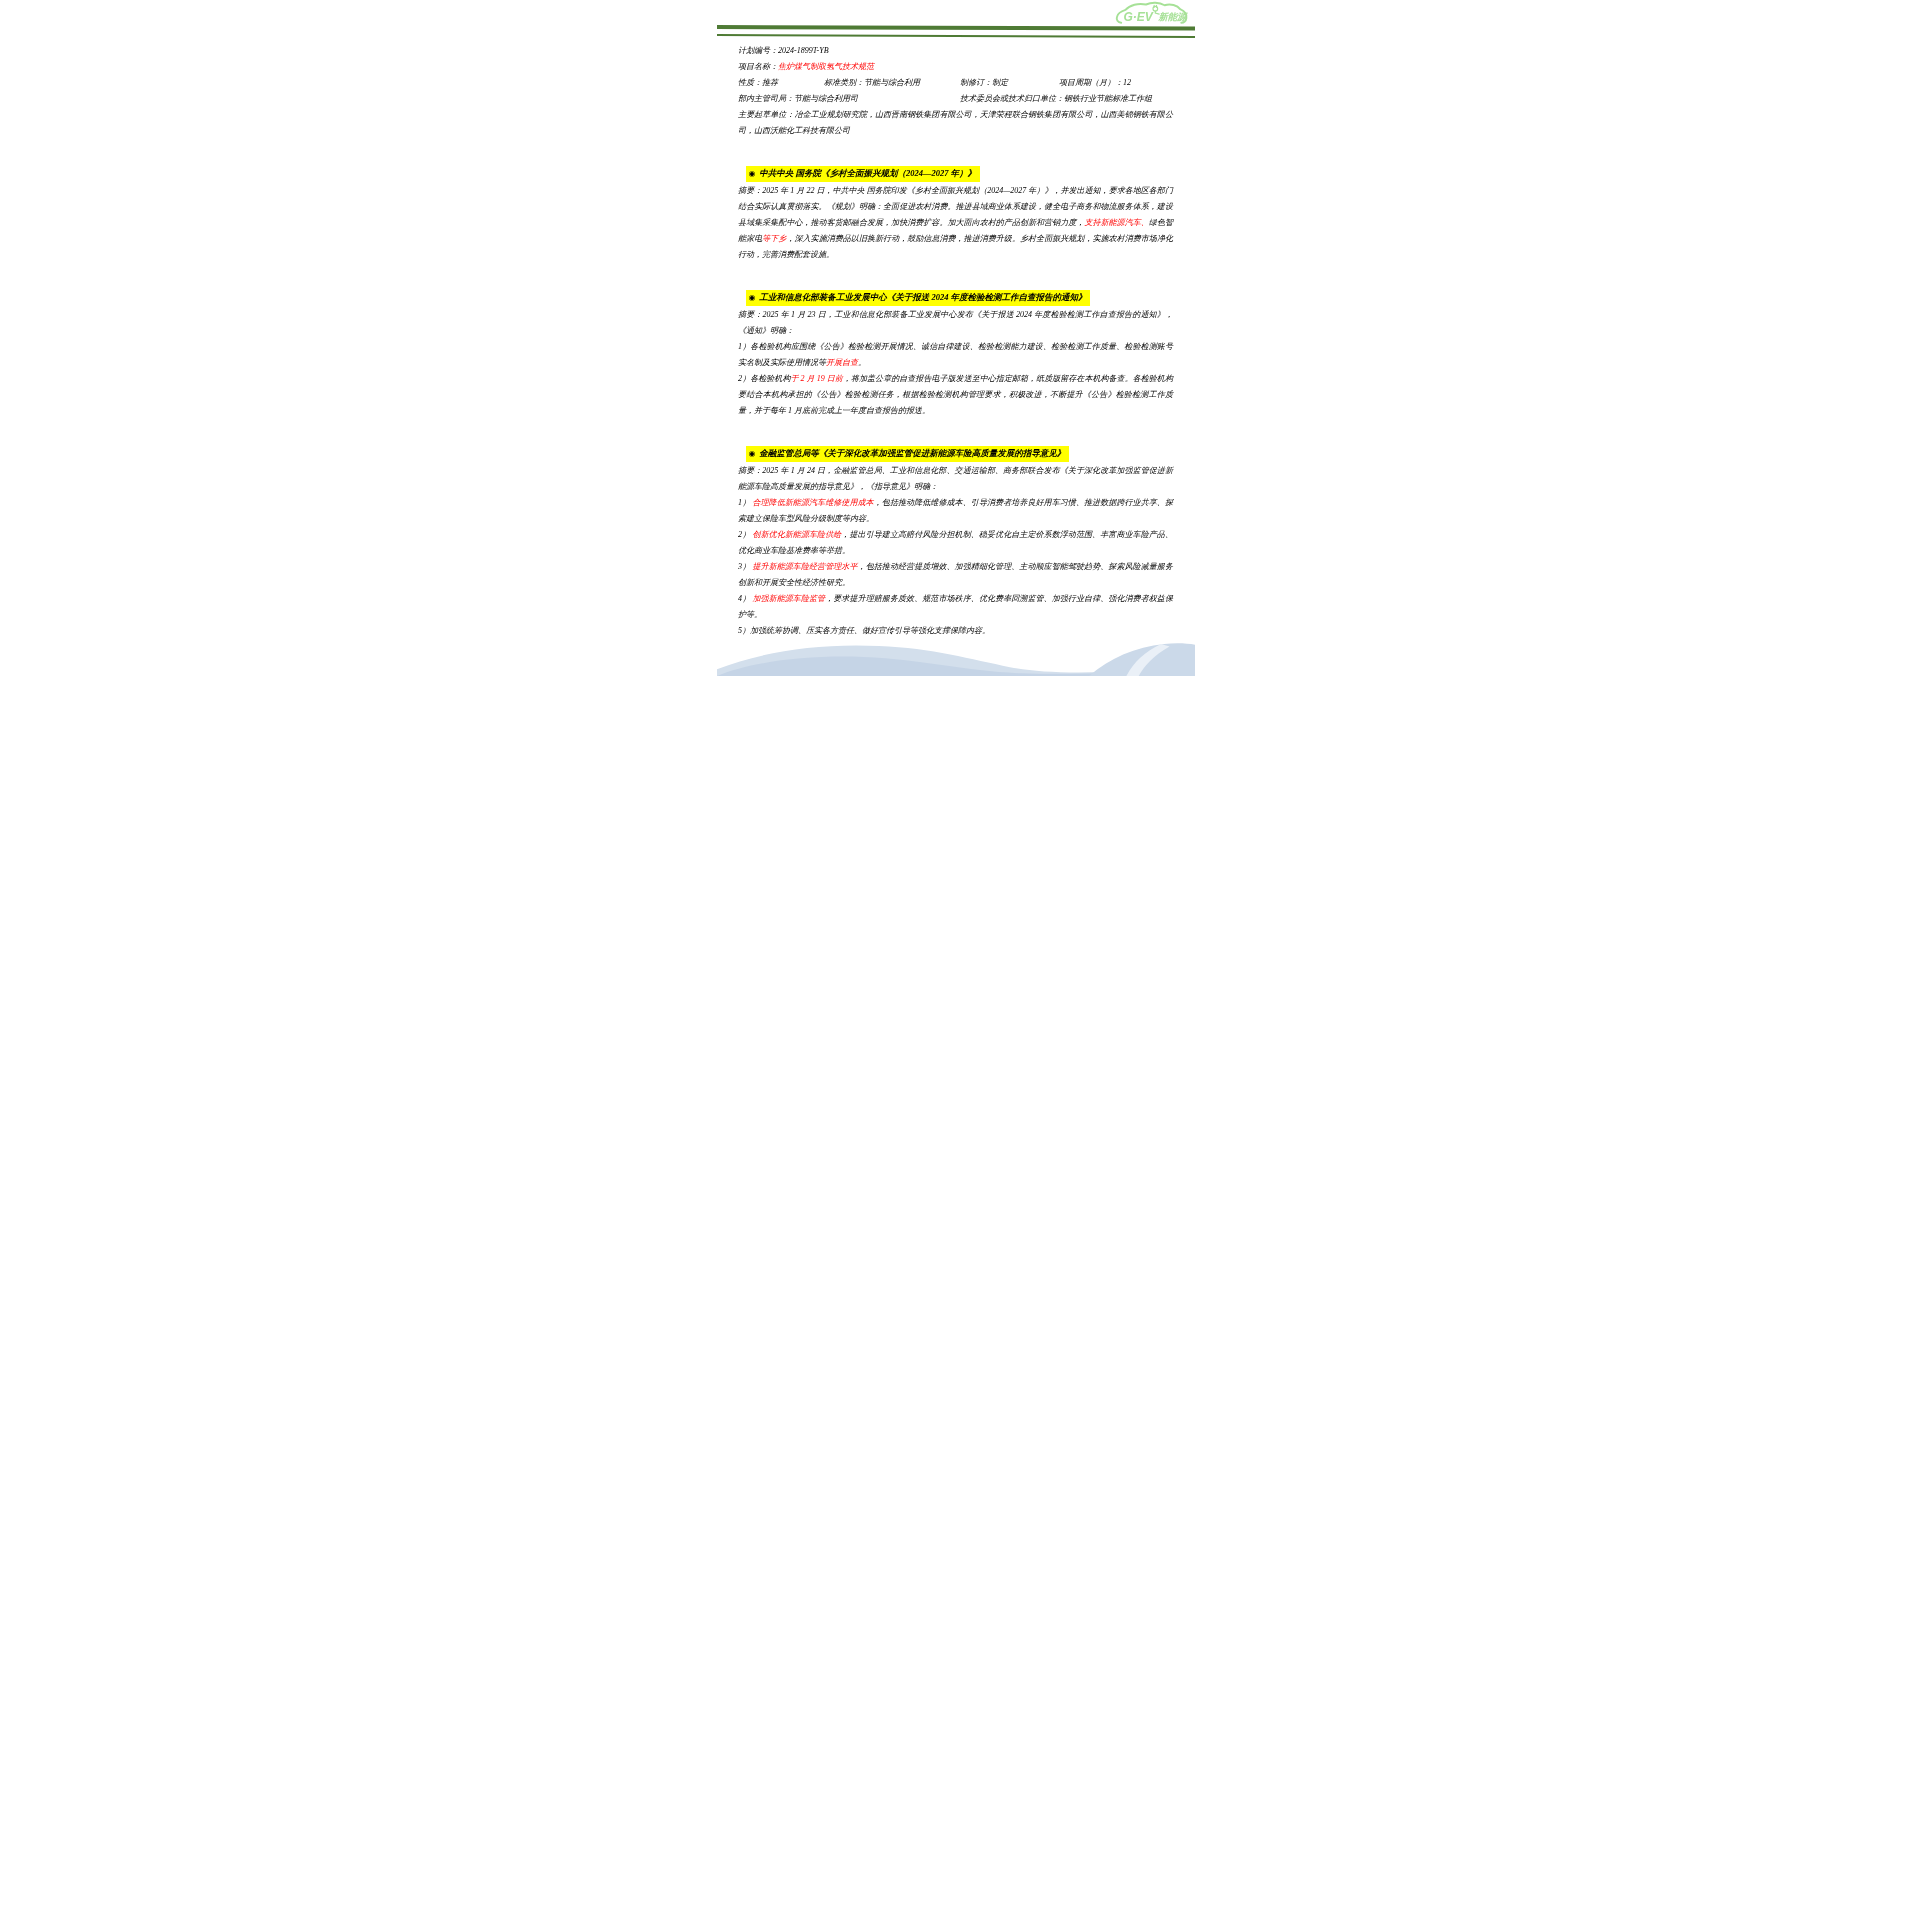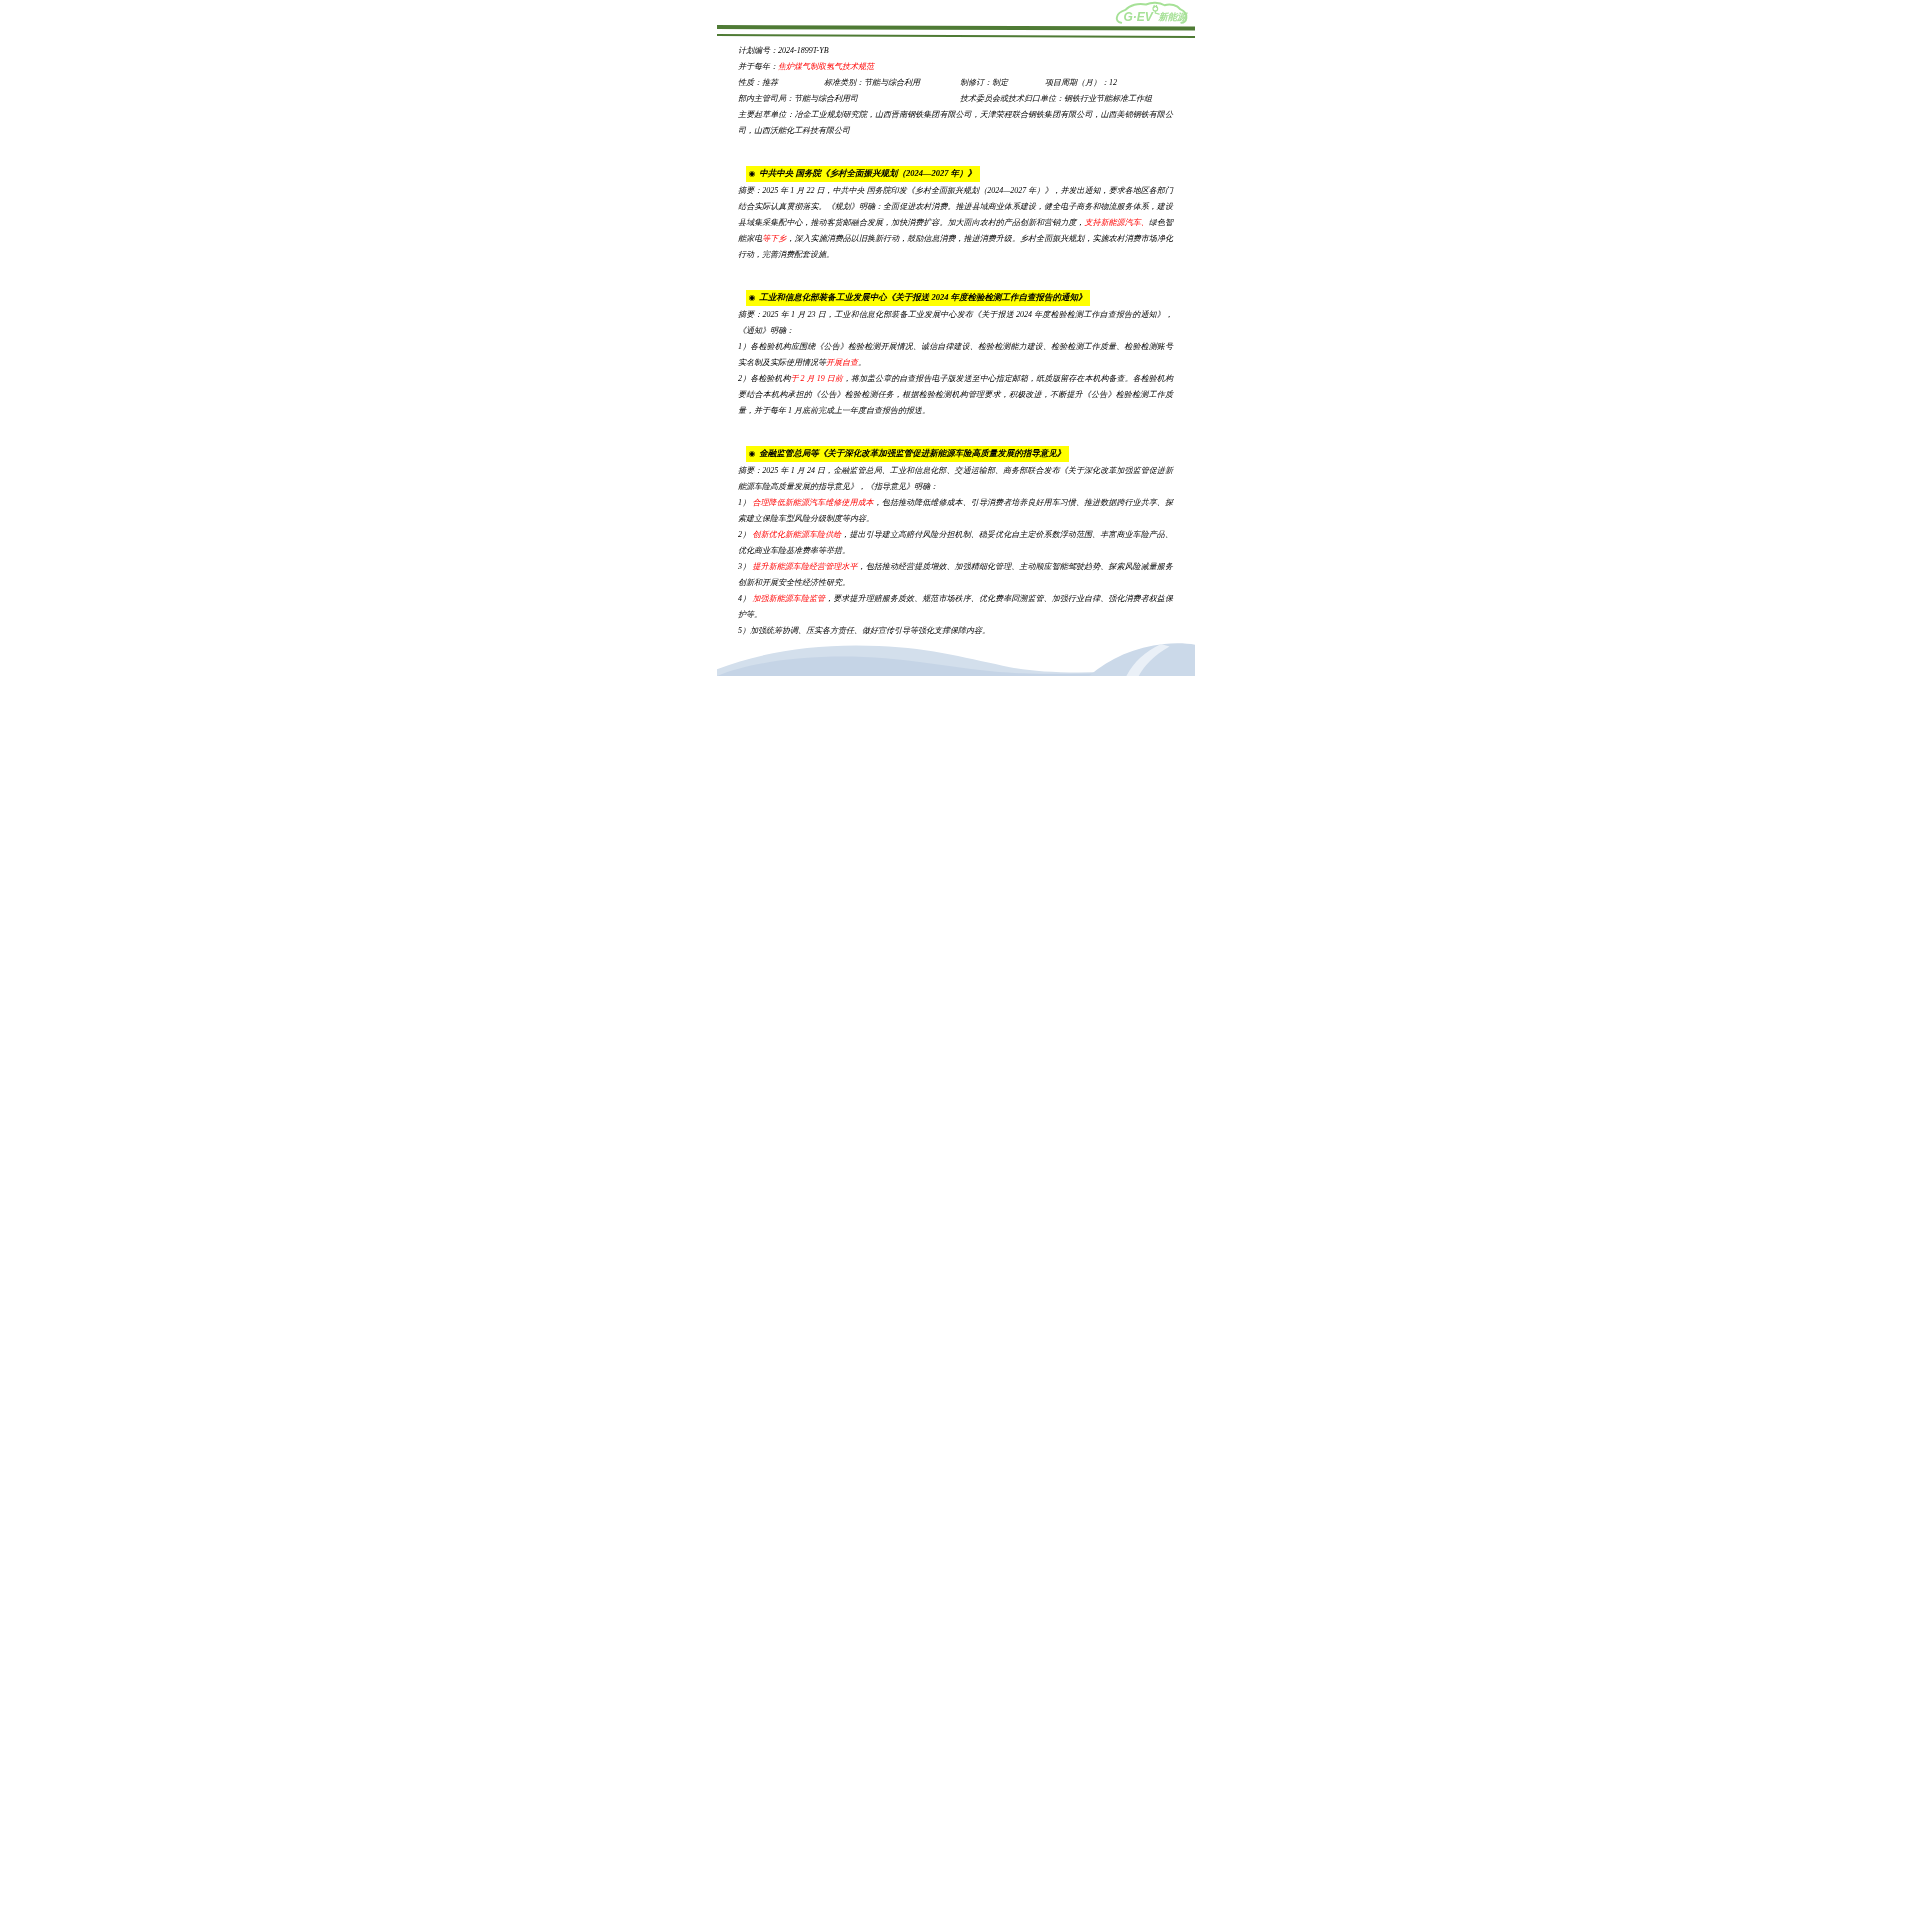--- a/index.html
+++ b/index.html
@@ -19,21 +19,21 @@
   .bar2{top:34px;height:1.7px;transform:rotate(0.24deg);}
   
   .logo{position:absolute;top:1.2px;right:3.9px;width:76px;height:25px;}
   
   .content{position:absolute;left:21.6px;right:21.6px;top:43px;}
   .meta-row{position:relative;height:16px;line-height:16px;font-size:8px;white-space:nowrap;}
   .meta-abs{position:absolute;top:0;}
   .off0{left:0;}
   .off1{left:86px;}
   .off2{left:222px;}
-  .off3{left:307px;text-align:right;}
+  .off3{left:321px;text-align:right;}
   .red{color:#ff0000;}
   .drafting{margin:0;font-size:8px;line-height:16px;text-align:justify;}
   .sec-head{margin:27px 0 1.5px 0;line-height:1;padding-left:8px;}
   .sec-title{
     display:inline-block;
     background:#ffff00;
     font-weight:bold;
     font-size:8.5px;
     line-height:1.15;
     padding:2.7px 3.9px 3.1px 0.8px;
@@ -65,21 +65,21 @@
   <div class="content">
 
     <div class="meta-row">
       <span class="meta-abs off0">
         <span>计划编号：</span><span>2024-1899T-YB</span>
       </span>
     </div>
 
     <div class="meta-row">
       <span class="meta-abs off0">
-        <span>并于每年：</span><span class="red">焦炉煤气制取氢气技术规范</span>
+        <span>项目名称：</span><span class="red">焦炉煤气制取氢气技术规范</span>
       </span>
     </div>
 
     <div class="meta-row">
       <span class="meta-abs off0">性质：推荐</span>
       <span class="meta-abs off1">标准类别：节能与综合利用</span>
       <span class="meta-abs off2">制修订：制定</span>
       <span class="meta-abs off3">项目周期（月）：12</span>
     </div>
 

